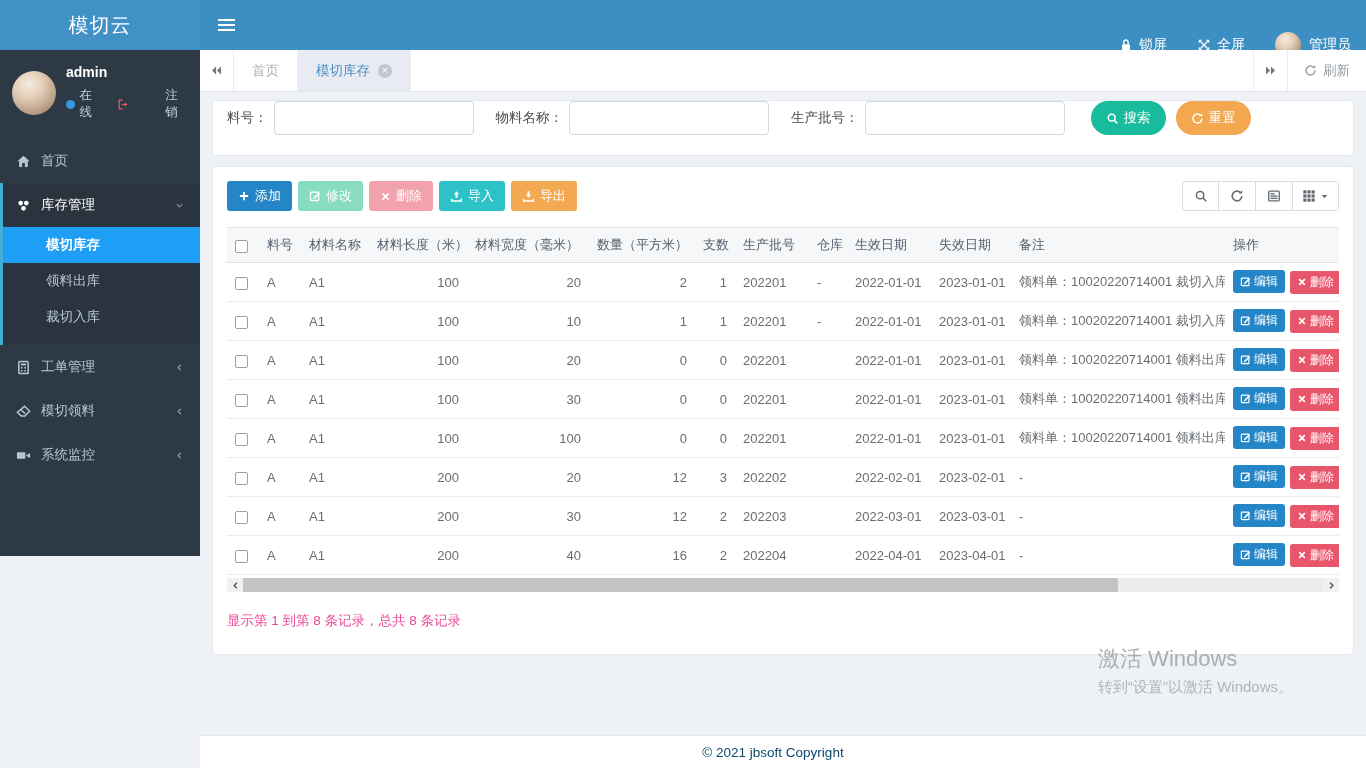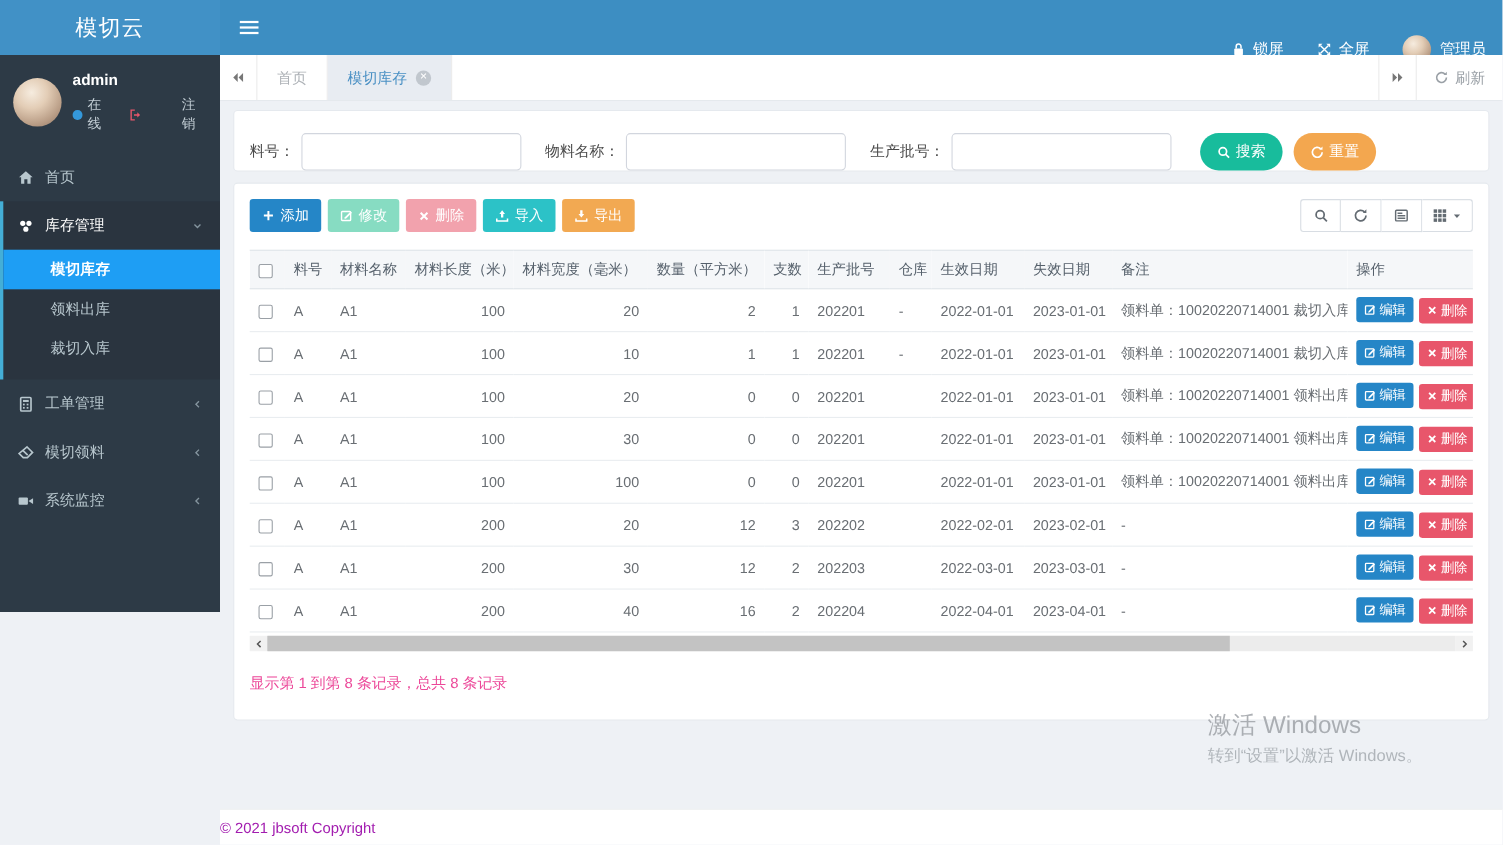--- a/index.html
+++ b/index.html
@@ -47,21 +47,21 @@
   .tab-nav-btn.right { border-right:none; border-left:1px solid #ececec; margin-left:auto; }
   .tab { display:flex; align-items:center; padding:0 18px; font-size:13.5px; color:#aeb2b7; border-right:1px solid #ececec; cursor:pointer; }
   .tab.active { background:#e8ecf2; color:#4a90c4; }
   .tab-close { width:14px; height:14px; border-radius:50%; background:#c1c7ce; color:#fff; font-size:11px; line-height:13px; text-align:center; margin-left:8px; cursor:pointer; }
   .tab-refresh { display:flex; align-items:center; padding:0 16px; color:#9aa0a6; border-left:1px solid #ececec; cursor:pointer; font-size:13.5px; }
   .tab-refresh svg { margin-right:6px; }
 
   
   .content { position:relative; flex:1; background:#eef1f5; padding:8px 12px; overflow:hidden; }
   .card { background:#fff; border:1px solid #e5e9ee; border-radius:4px; }
-  .search-card { height:56px; display:flex; align-items:flex-end; padding:0 14px; margin-bottom:10px; }
+  .search-card { height:56px; display:flex; align-items:flex-start; padding:0 14px; margin-bottom:10px; }
   .search-form { display:flex; align-items:center; width:100%; }
   .fgroup { display:flex; align-items:center; margin-right:22px; }
   .fgroup label { color:#4a4a4a; font-size:13.5px; margin-right:6px; white-space:nowrap; }
   .fgroup input { width:200px; height:34px; border:1px solid #d2d6de; border-radius:4px; padding:0 8px; font-size:13px; outline:none; }
   .btn-pill { display:flex; align-items:center; height:34px; padding:0 15px; border:none; border-radius:17px; color:#fff; font-size:13.5px; cursor:pointer; }
   .btn-pill svg { margin-right:5px; }
   .btn-search { background:#18bc9c; margin-left:4px; }
   .btn-reset { background:#f3a74f; margin-left:10px; }
 
   .table-card { height:489px; padding:14px; }
@@ -94,21 +94,21 @@
   .hscroll { display:flex; align-items:stretch; height:14px; margin-top:3px; }
   .hs-arrow { width:16px; background:#f1f1f1; color:#555; display:flex; align-items:center; justify-content:center; cursor:pointer; }
   .hs-track { flex:1; background:#ececec; position:relative; }
   .hs-thumb { position:absolute; left:0; top:0; height:100%; width:81%; background:#c3c3c3; cursor:pointer; }
   .summary { margin-top:20px; color:#ec4899; font-size:13.5px; }
 
   .watermark { position:absolute; left:898px; top:552px; z-index:5; pointer-events:none; white-space:nowrap; }
   .wm1 { font-size:22px; color:#9fa3a8; opacity:.85; }
   .wm2 { font-size:15px; color:#a5abb0; opacity:.85; margin-top:4px; }
 
-  .footer { height:33px; background:#fff; border-top:1px solid #e7eaec; display:flex; align-items:center; justify-content:flex-start; padding-right:20px; color:#a21caf; font-size:13.5px; flex:0 0 33px; }
+  .footer { height:33px; background:#fff; border-top:1px solid #e7eaec; display:flex; align-items:center; justify-content:center; padding-right:20px; color:#0c4a6e; font-size:13.5px; flex:0 0 33px; }
 </style>
 </head>
 <body>
 
 <aside class="sidebar">
   <div class="logo">
     <span>模切云</span>
   </div>
   <div class="user-panel">
     <div class="avatar"></div>

